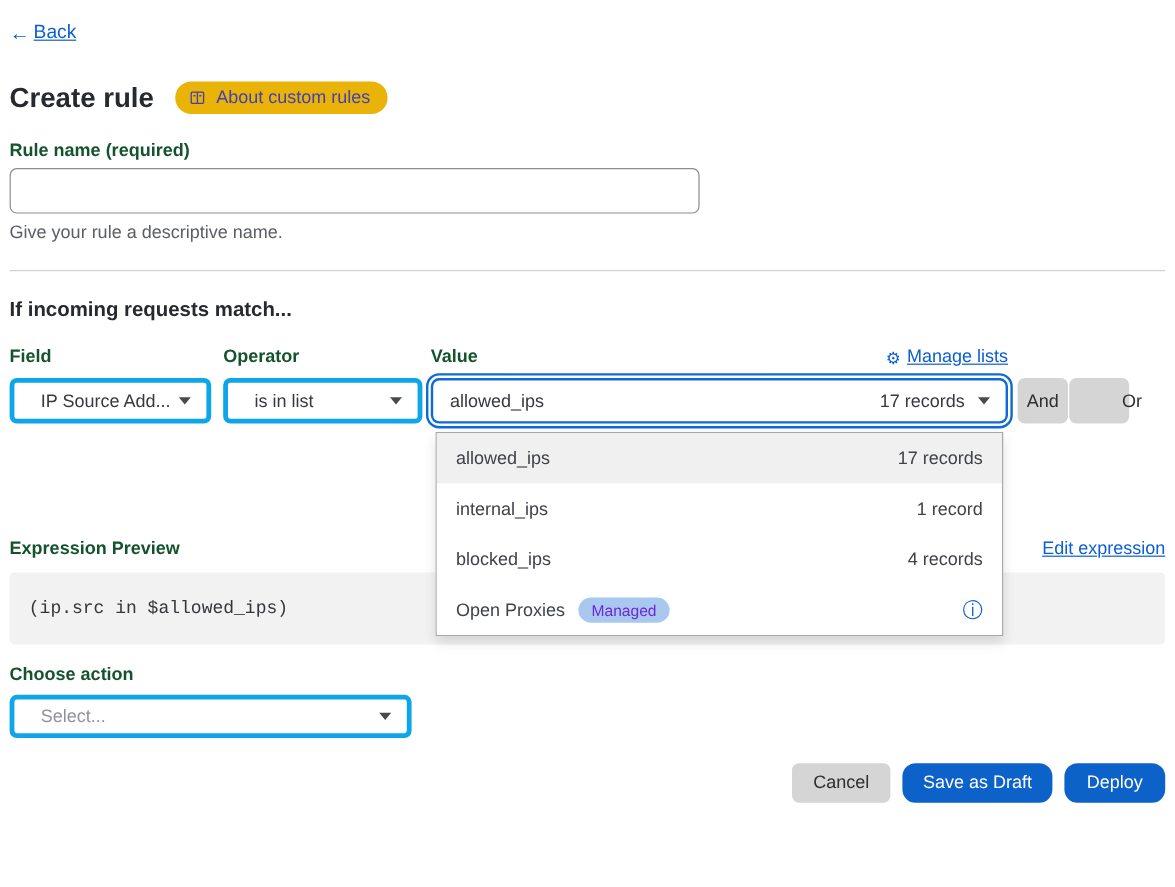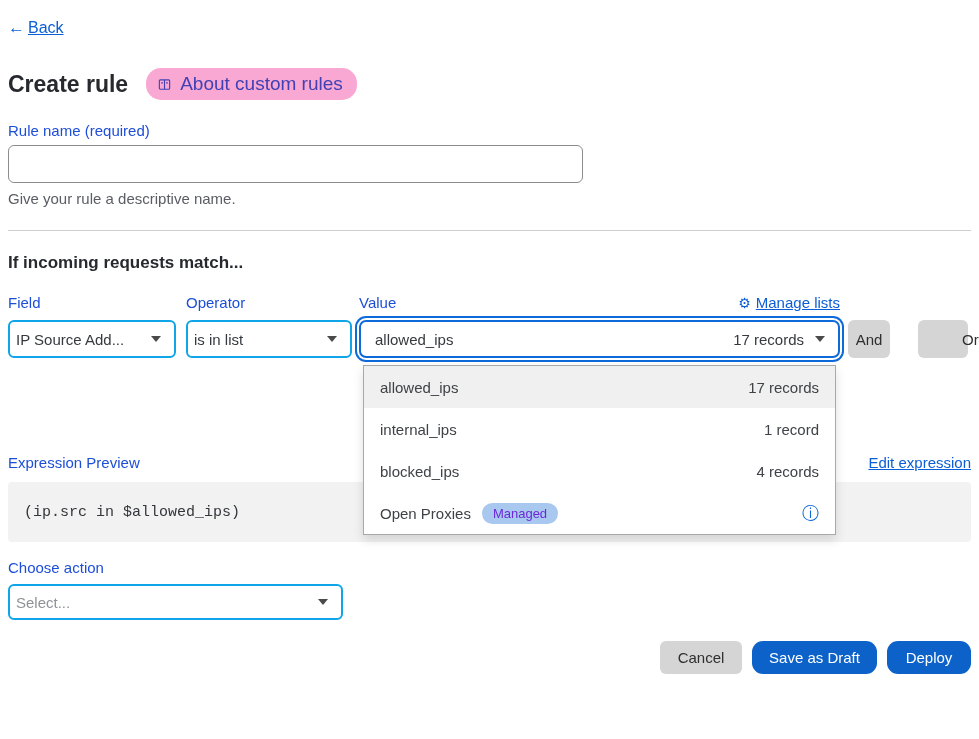--- a/index.html
+++ b/index.html
@@ -7,25 +7,25 @@
   .page { position:relative; width:979px; height:739px; background:#fff; padding:18px 8px 0 8px; overflow:hidden; }
 
   
   .back-link { display:inline-flex; align-items:center; gap:3px; color:#0b5ed6; font-size:16px; text-decoration:none; cursor:pointer; }
   .back-link .arrow { font-size:17px; }
   .back-link .txt { text-decoration:underline; }
 
   
   .title-row { display:flex; align-items:center; gap:18px; margin-top:30px; }
   .page-title { font-size:23px; font-weight:700; color:#26292e; margin:0; }
-  .about-badge { display:inline-flex; align-items:center; gap:8px; background:#f9a8d4; color:#4141b4;
-                 font-size:19px; padding:5px 14px 5px 11px; border-radius:15px; cursor:pointer; }
+  .about-badge { display:inline-flex; align-items:center; gap:8px; background:#eab308; color:#4141b4;
+                 font-size:15px; padding:5px 14px 5px 11px; border-radius:15px; cursor:pointer; }
 
   
-  .field-label { font-size:15px; color:#1d4ed8; }
+  .field-label { font-size:15px; color:#14532d;font-weight:bold; }
   .rule-name-label { display:block; margin-top:22px; }
   .rule-name-input { display:block; margin-top:6px; width:575px; height:38px; border:1px solid #8c8c8c;
                      border-radius:6px; padding:0 12px; font-size:15px; font-family:inherit; color:#36393f; }
   .helper { margin-top:7px; font-size:15px; color:#5a5d63; }
 
   .divider { border:none; border-top:1px solid #cfcfcf; margin:23px 0 0 0; }
 
   .section-heading { font-size:17px; font-weight:700; color:#26292e; margin:22px 0 0 0; }
 
   
@@ -33,33 +33,33 @@
   .labels-row { display:flex; align-items:center; font-size:15px; height:19px; }
   .lbl-field { width:178px; }
   .lbl-operator { width:173px; }
   .value-label-row { width:481px; display:flex; justify-content:space-between; align-items:center; }
   .manage-link { color:#0b5ed6; font-size:15px; display:inline-flex; align-items:center; gap:5px; text-decoration:none; cursor:pointer; }
   .manage-link .txt { text-decoration:underline; }
   .gear { font-size:14px; line-height:1; }
 
   .selects-row { display:flex; align-items:center; margin-top:8px; }
   .select { display:flex; align-items:center; justify-content:space-between; height:38px; background:#fff;
-            border:2px solid #0ea5e9; border-radius:6px; padding:0 13px 0 6px; font-size:15px; color:#36393f; cursor:pointer; }
+            border:4px solid #0ea5e9; border-radius:6px; padding:0 13px 0 22px; font-size:15px; color:#36393f; cursor:pointer; }
   .select-field { width:168px; }
   .select-operator { width:166px; margin-left:10px; }
   .value-select { width:481px; margin-left:7px; border:2px solid #0f6ad9; border-radius:7px; padding:0 13px 0 14px;
                   box-shadow:0 0 0 2px #ffffff, 0 0 0 4px #0f6ad9; }
   .value-right { display:flex; align-items:center; gap:11px; }
   .caret { width:0; height:0; border-left:5px solid transparent; border-right:5px solid transparent; border-top:6px solid #4a4a4a; }
 
   .btn { border:none; border-radius:6px; font-size:15px; font-family:inherit; cursor:pointer; }
   .btn-gray { background:#d5d5d5; color:#2f2f2f; }
   .btn-blue { background:#0c62c8; color:#ffffff;border-radius:11px; }
   .and-btn { width:42px; height:38px; margin-left:8px; }
-  .or-btn  { width:45px; height:38px; margin-left:28px;padding-left:44px; }
+  .or-btn  { width:45px; height:38px; margin-left:1px;padding-left:44px; }
 
   
   .dropdown { position:absolute; top:72px; left:355px; width:473px; background:#fff; border:1px solid #a9a9a9;
               box-shadow:0 5px 10px rgba(0,0,0,0.13); z-index:30; }
   .dd-row { height:42px; display:flex; align-items:center; justify-content:space-between; padding:0 16px;
             font-size:15px; color:#3f4247; cursor:pointer; background:#fff; }
   .dd-row.highlight { background:#f0f0f0; }
   .dd-left { display:flex; align-items:center; gap:11px; }
   .managed-pill { background:#a9c8ef; color:#6d28d9; font-size:13px; padding:3px 11px; border-radius:11px; }
   .info-icon { color:#1064d8; font-size:17px; line-height:1; cursor:pointer; }

